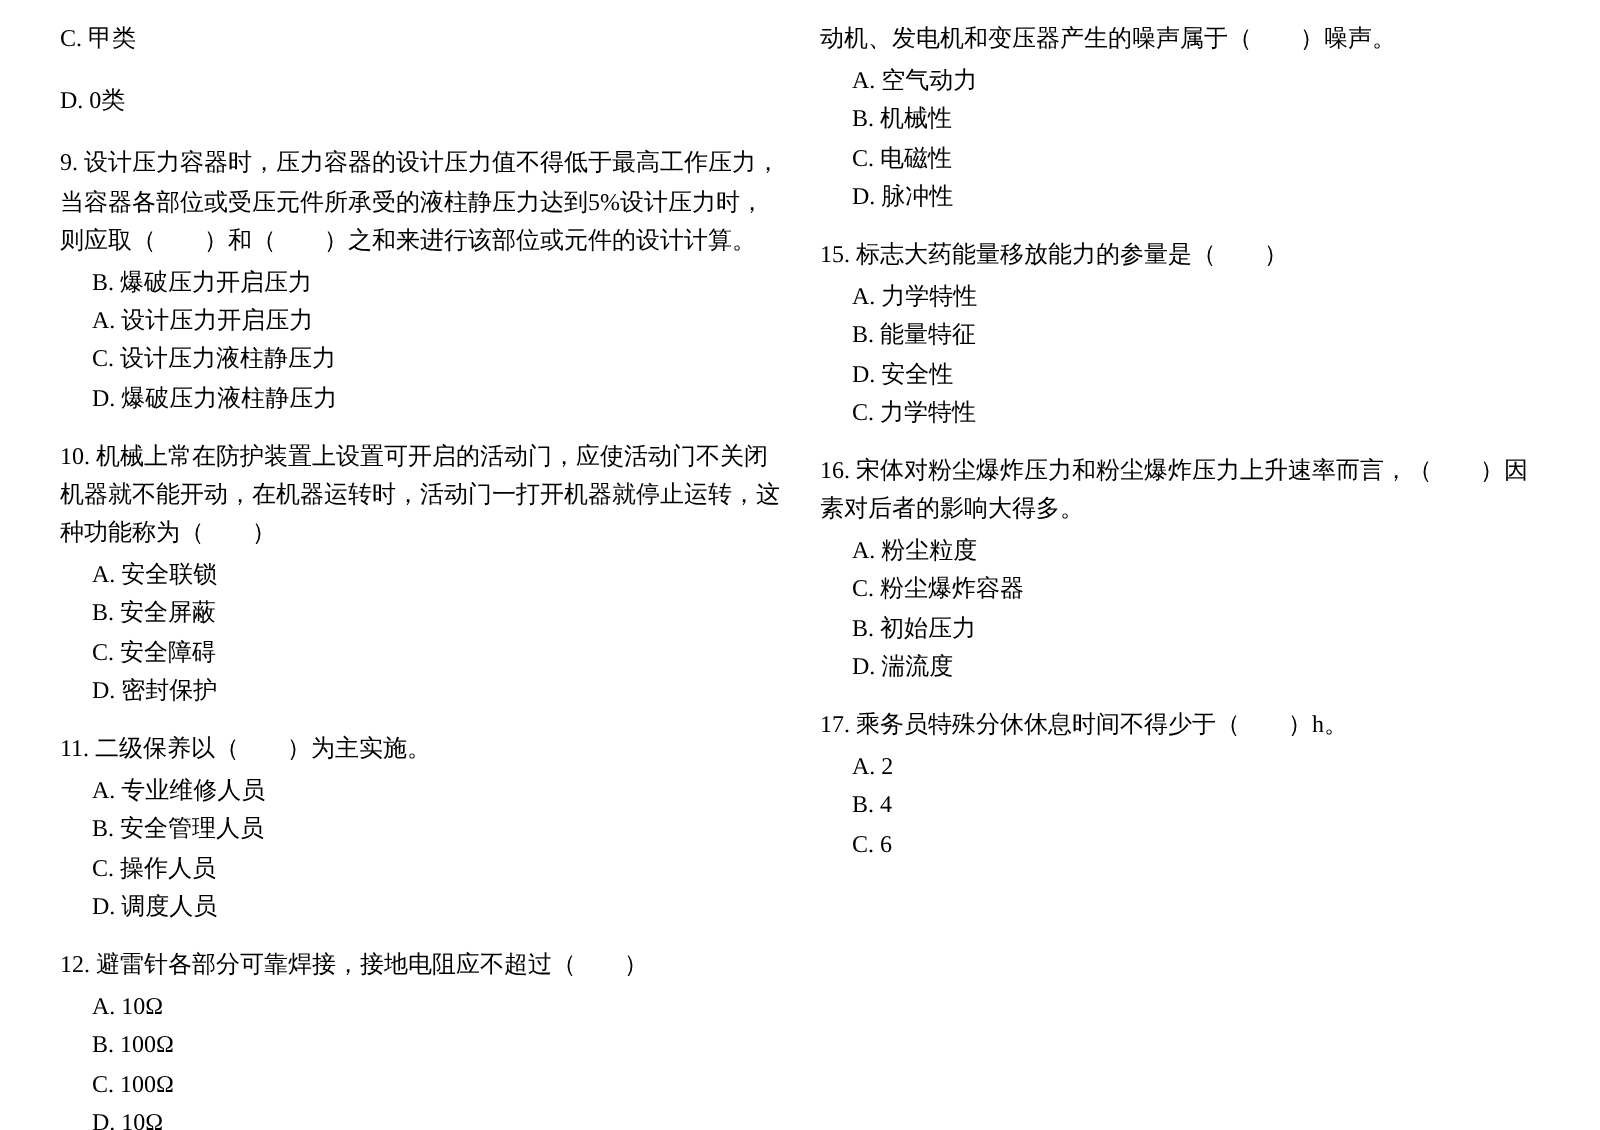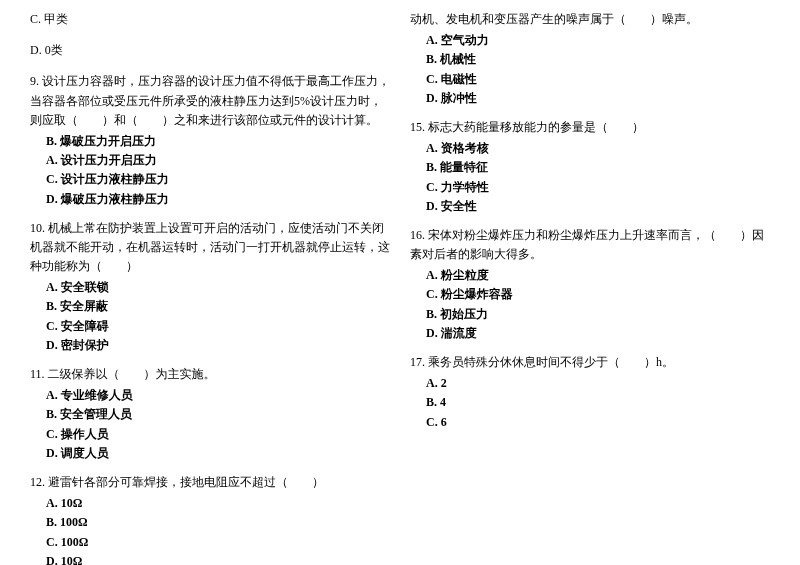--- a/index.html
+++ b/index.html
@@ -35,21 +35,20 @@
       margin-bottom: 6px;
     }
     .question-text {
       line-height: 1.6;
       text-indent: 0;
       margin-bottom: 2px;
     }
     .option {
       padding-left: 16px;
       line-height: 1.6;
-      font-weight: bold;
     }
   </style>
 </head>
 <body>
 
 <div class="page-content">
   <div class="two-column">
     <div class="column">
 
       <div class="question-block">
@@ -100,24 +99,24 @@
         <div class="question-text">动机、发电机和变压器产生的噪声属于（　　）噪声。</div>
         <div class="option">A. 空气动力</div>
         <div class="option">B. 机械性</div>
         <div class="option">C. 电磁性</div>
         <div class="option">D. 脉冲性</div>
       </div>
 
 
       <div class="question-block">
         <div class="question-text">15. 标志大药能量移放能力的参量是（　　）</div>
-        <div class="option">A. 资格考核</div>
+        <div class="option">A. 力学特性</div>
         <div class="option">B. 能量特征</div>
+        <div class="option">D. 安全性</div>
         <div class="option">C. 力学特性</div>
-        <div class="option">D. 安全性</div>
       </div>
 
       <div class="question-block">
         <div class="question-text">16. 宋体对粉尘爆炸压力和粉尘爆炸压力上升速率而言，（　　）因素对后者的影响大得多。</div>
         <div class="option">A. 粉尘粒度</div>
         <div class="option">C. 粉尘爆炸容器</div>
         <div class="option">B. 初始压力</div>
         <div class="option">D. 湍流度</div>
       </div>
 

